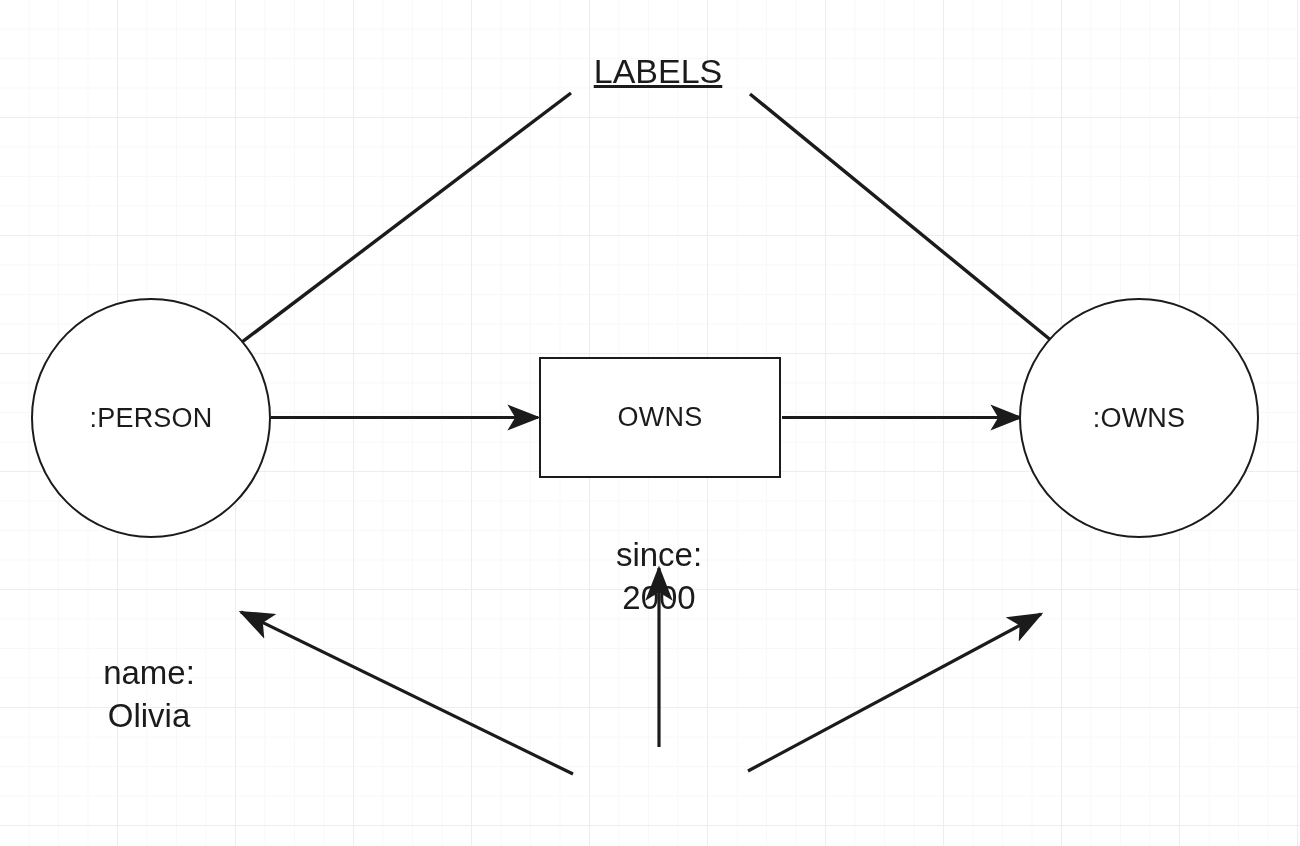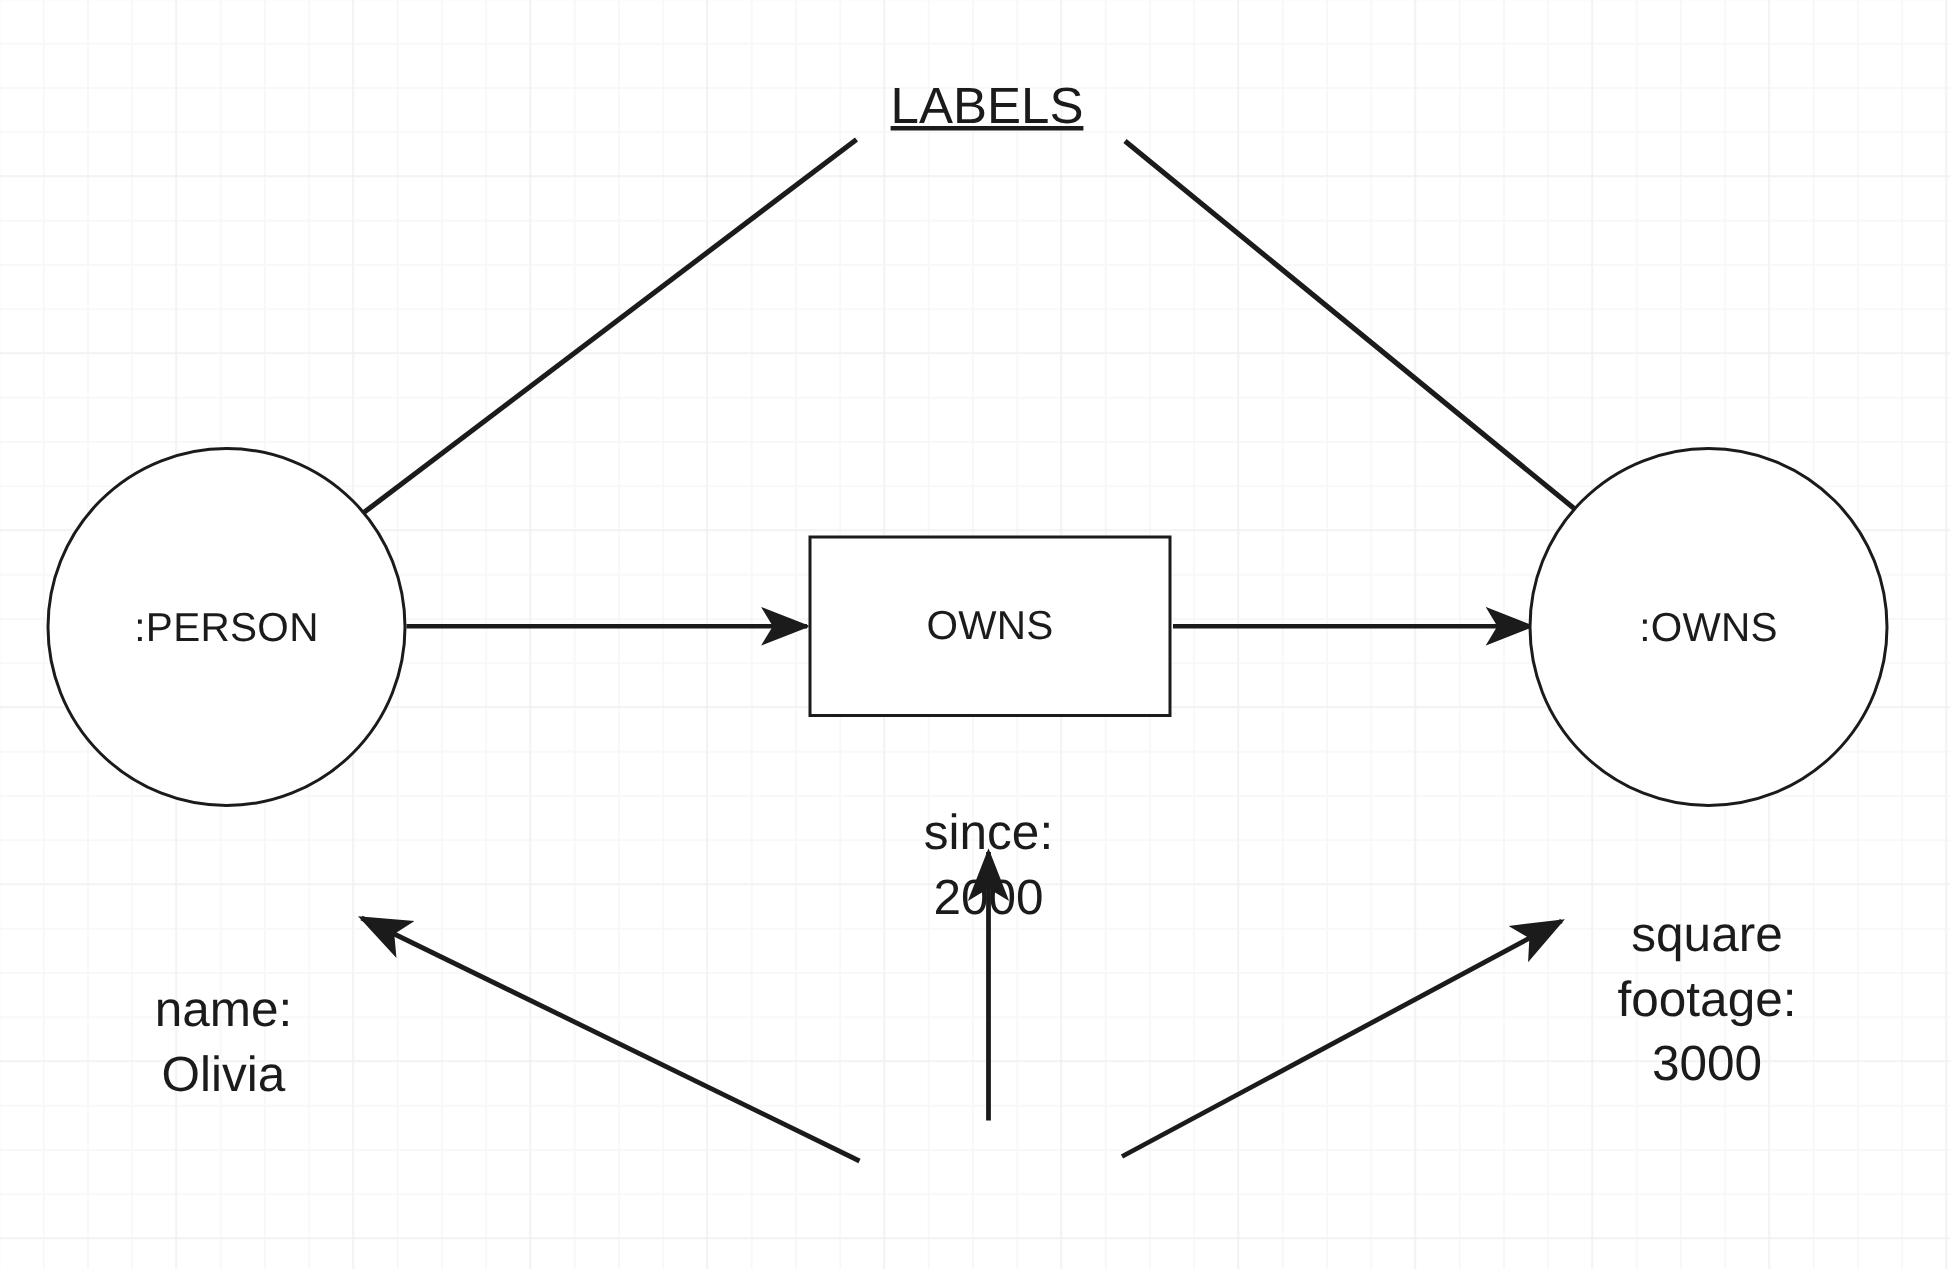--- a/index.html
+++ b/index.html
@@ -121,17 +121,14 @@
 
   <div class="annot-text" style="left:658px; top:54px;text-decoration:underline;">LABELS</div>
 
 
   <div class="free-text" style="left:149px; top:604px;">name:
 Olivia</div>
 
   <div class="free-text" style="left:659px; top:486px;">since:
 2000</div>
 
-  <div class="free-text" style="left:1138px; top:554px;">square
-footage:
-3000</div>
 
 </div>
 
 </body></html>

